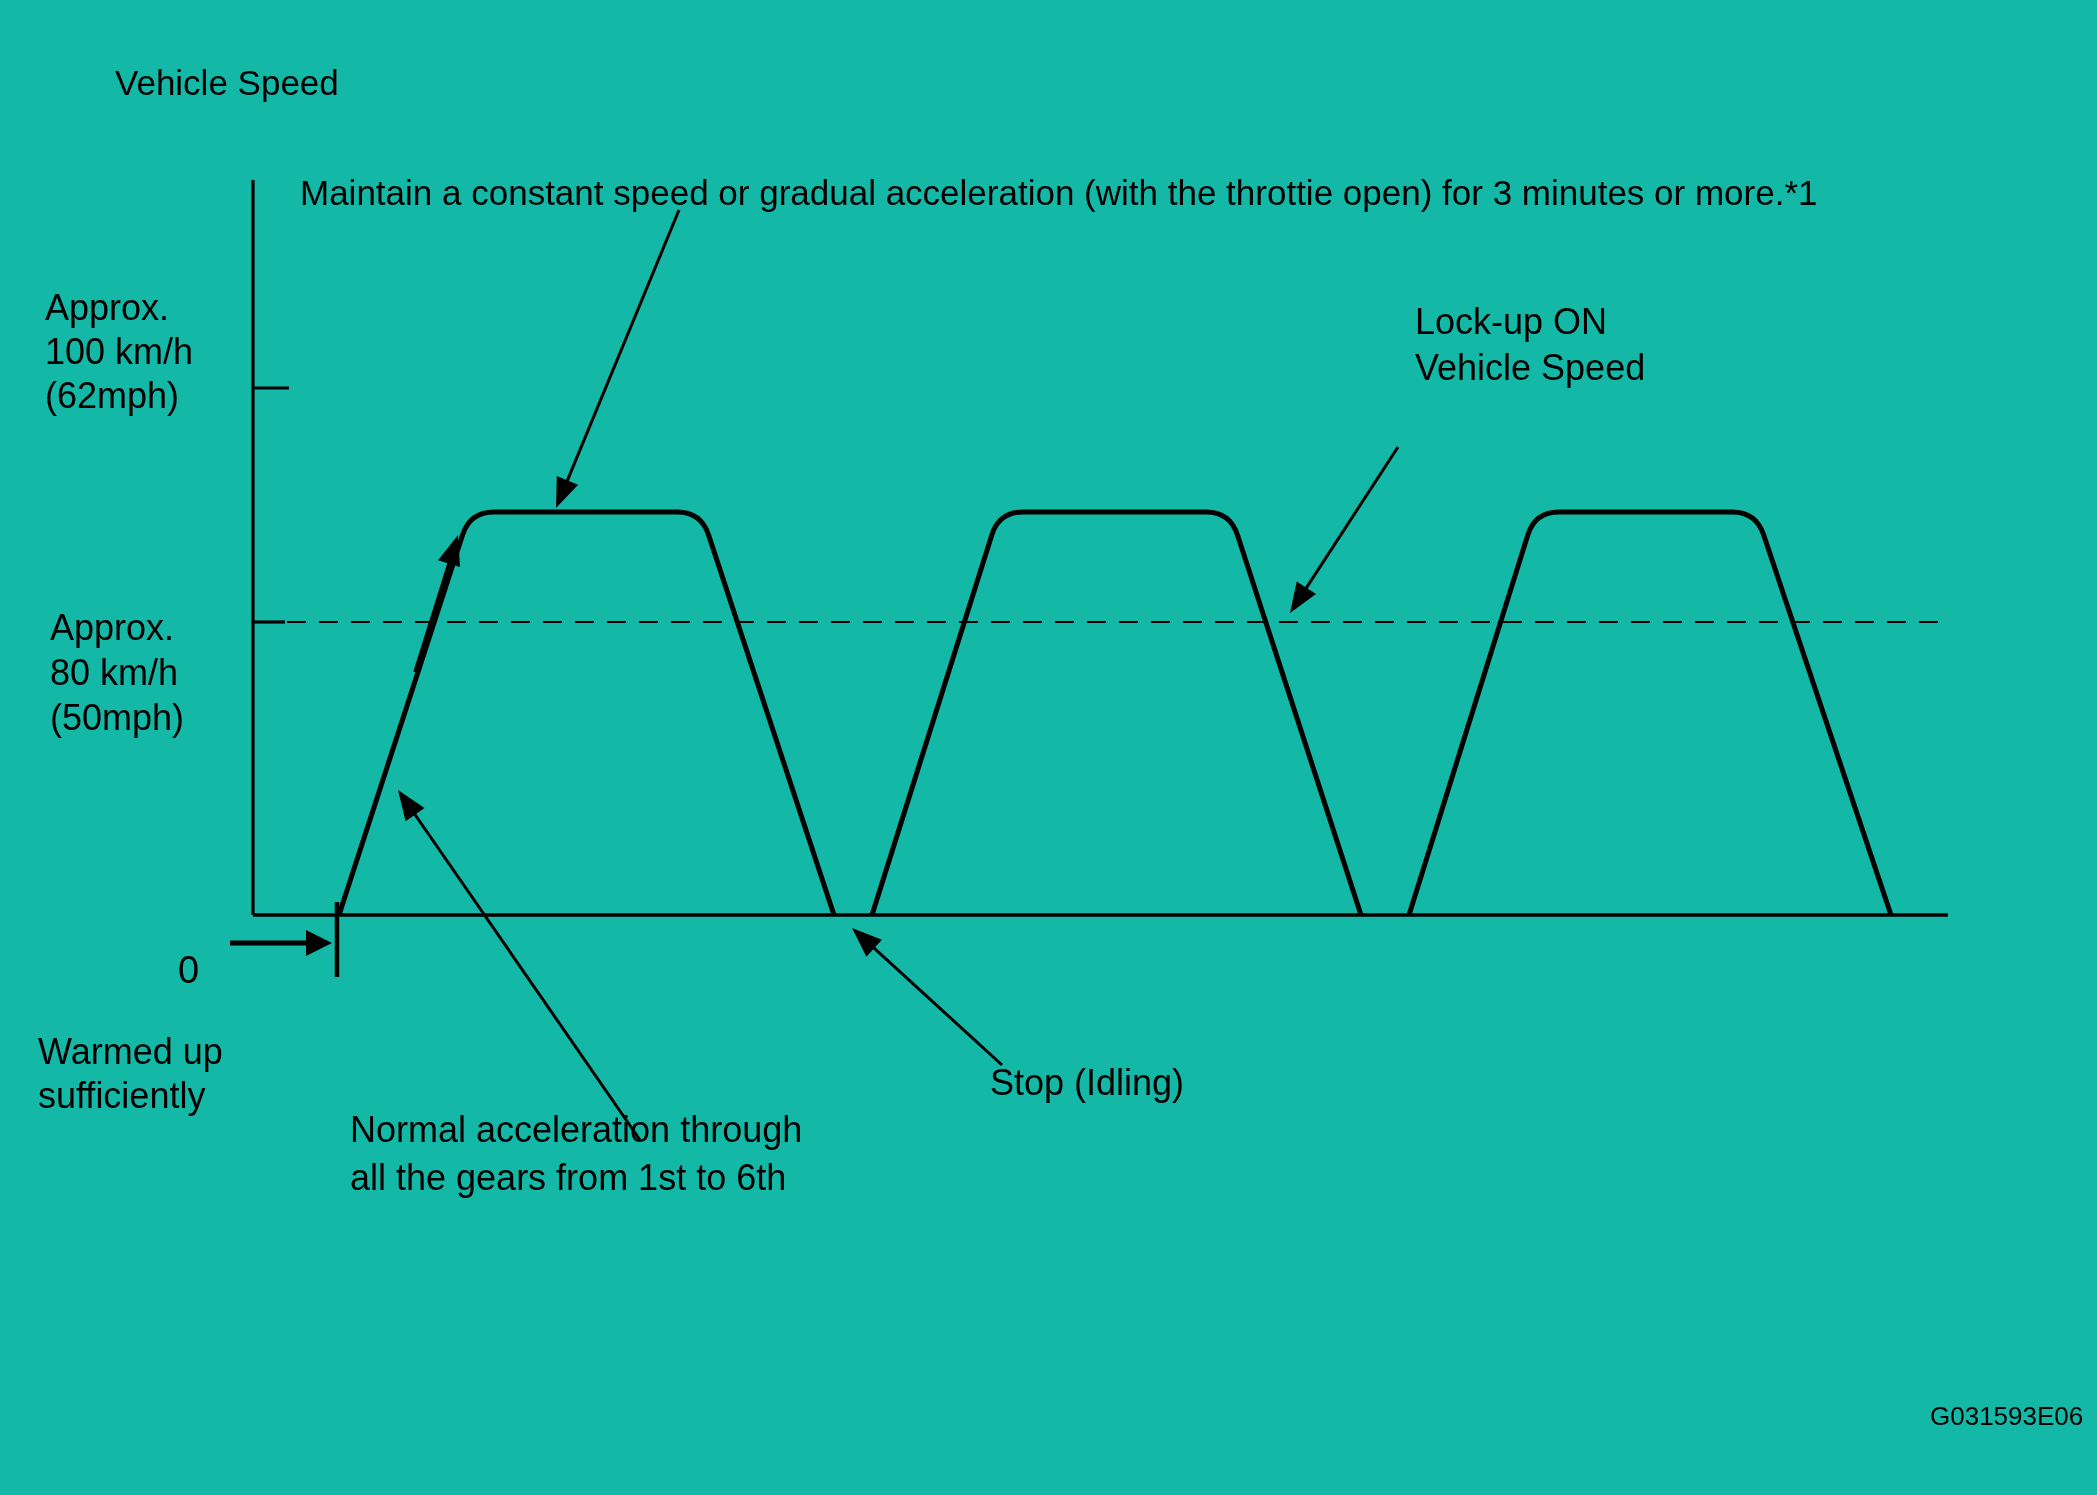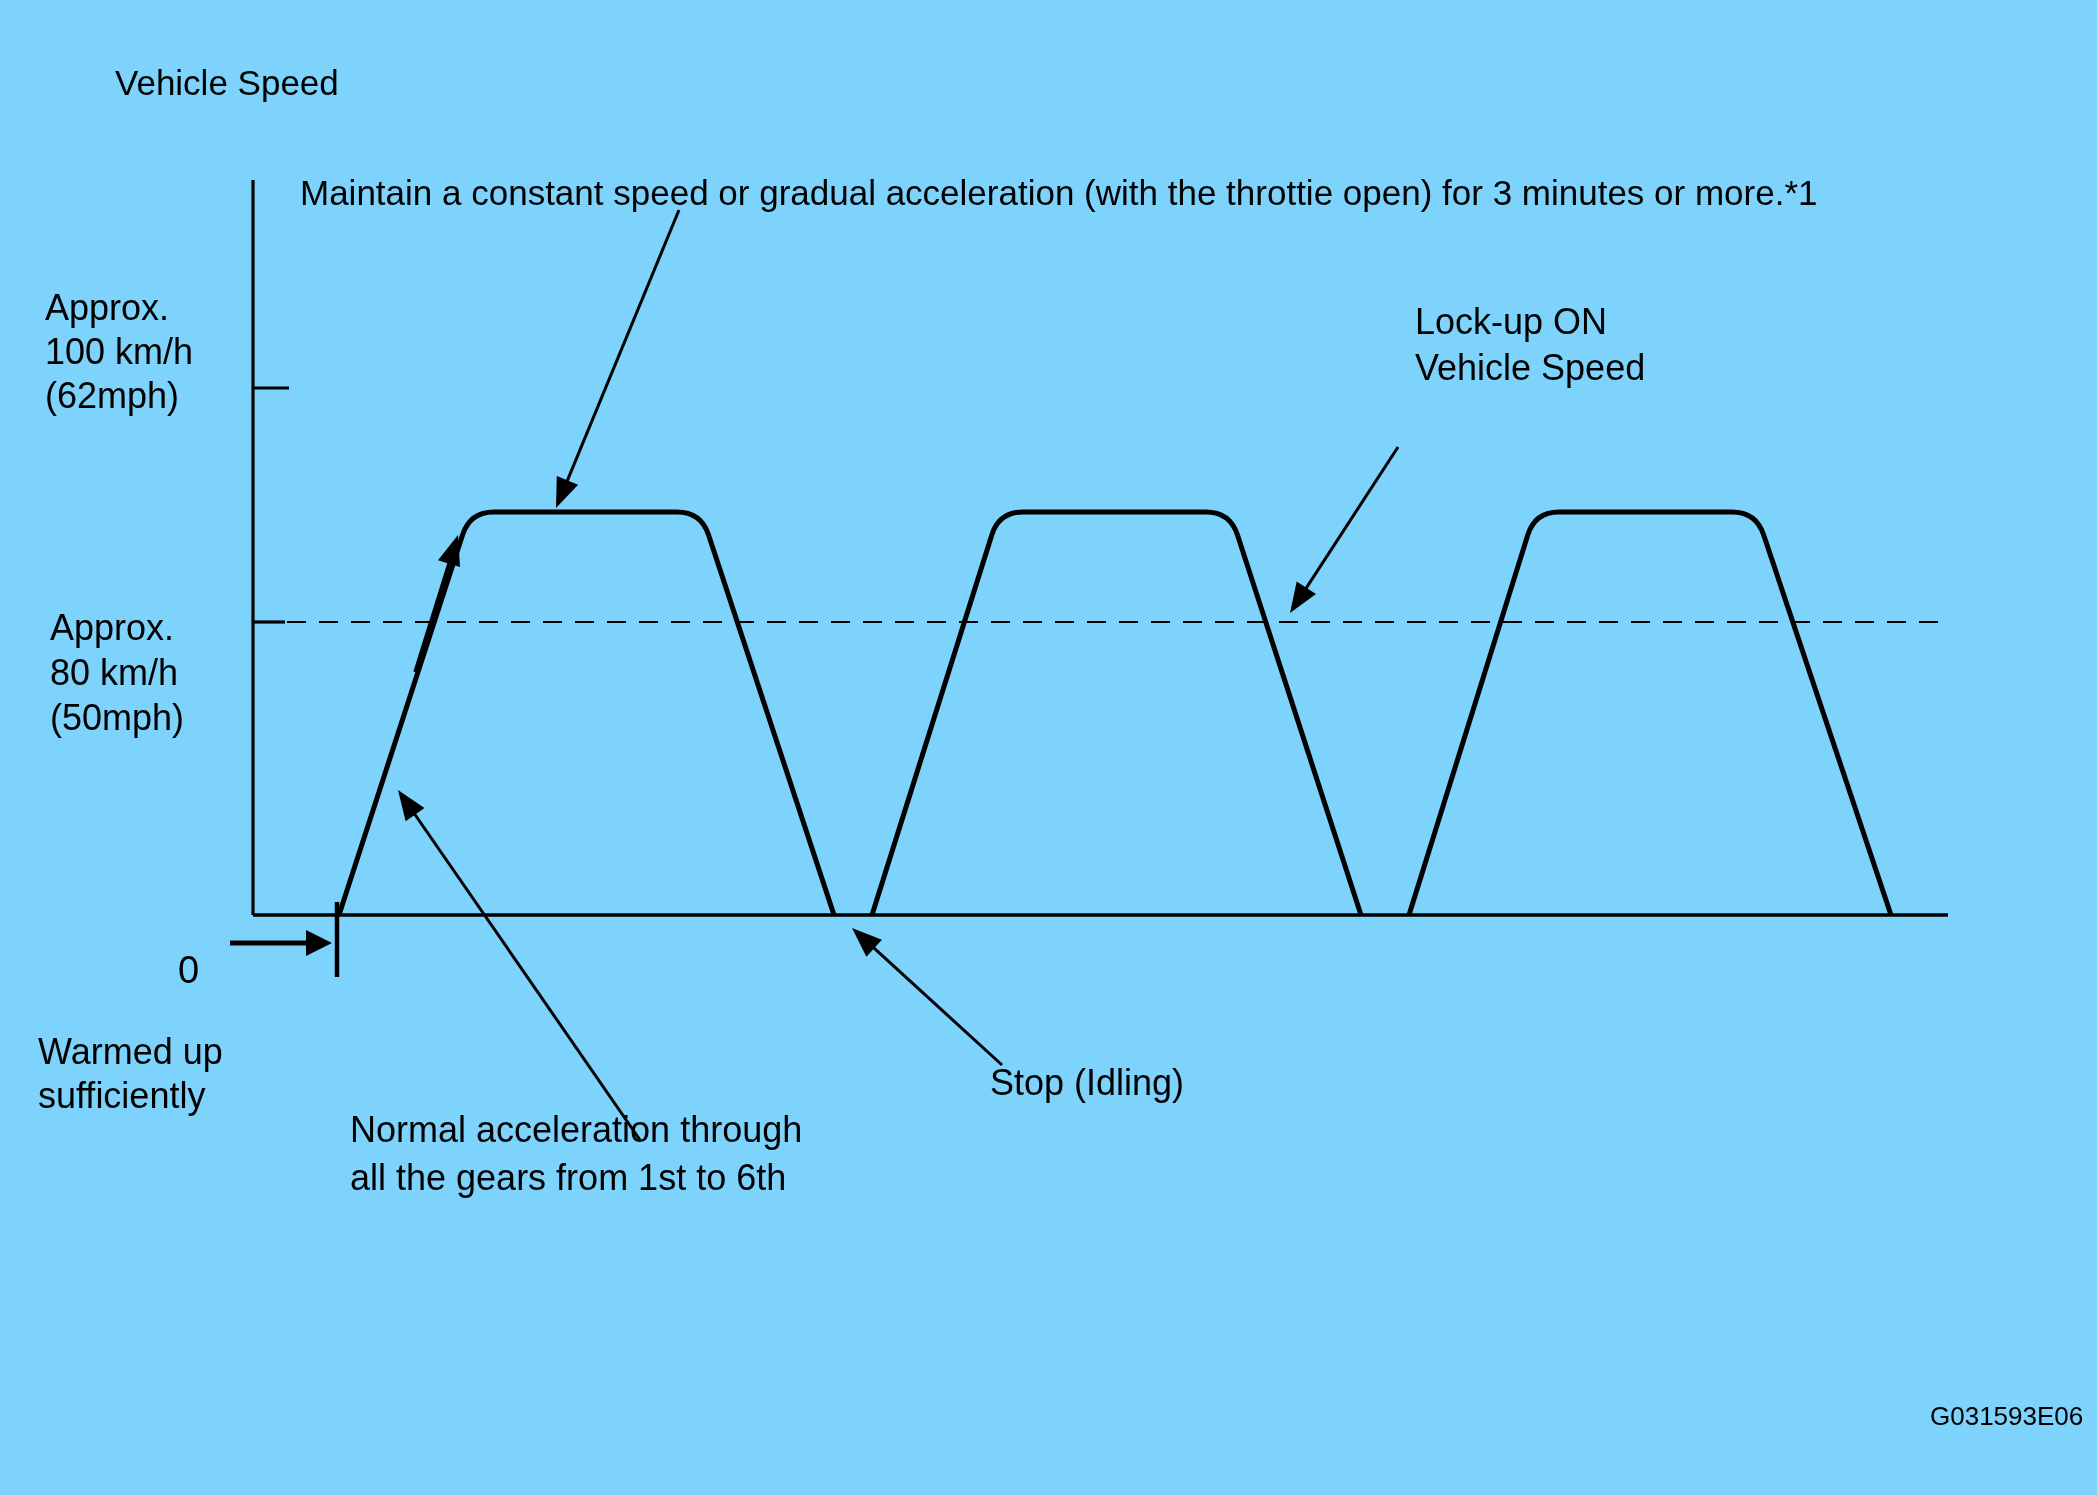--- a/index.html
+++ b/index.html
@@ -1,19 +1,19 @@
 <!DOCTYPE html>
 <html><head>
 <meta charset="utf-8">
 <style>
   html,body{margin:0;padding:0;background:#ffffff;}
   .page{
     position:relative;
     width:2097px;height:1495px;
-    background:#7dd3fc;
+    background:#14b8a6;
     overflow:hidden;
   }
   svg{display:block;width:2097px;height:1495px;}
   text{
     font-family:"Liberation Sans", sans-serif;
     fill:#000000;
     font-size:36px;
   }
   text.title{font-size:35px;}
   text.annot{font-size:35px;}

